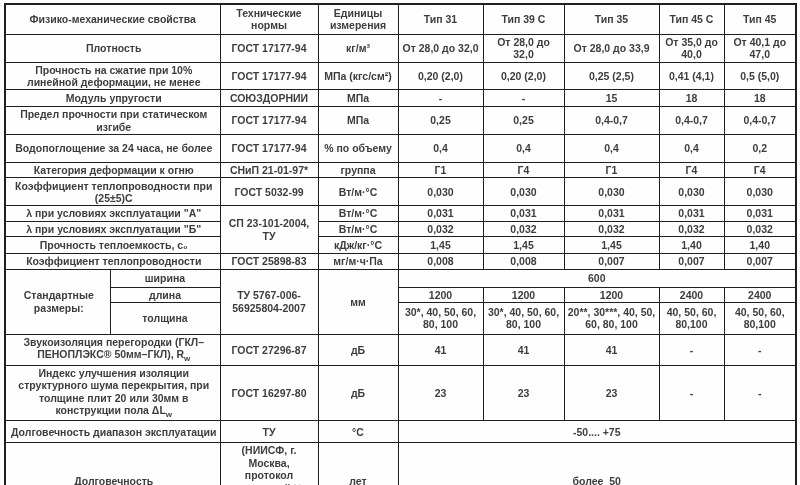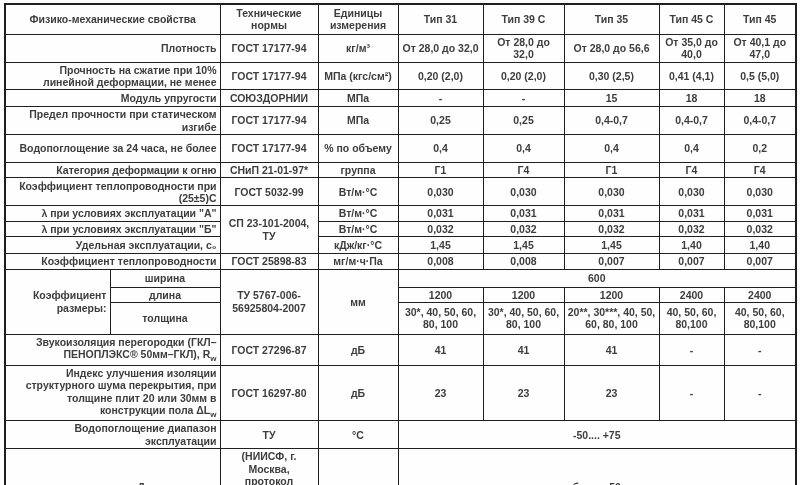--- a/index.html
+++ b/index.html
@@ -3,21 +3,21 @@
 <meta charset="utf-8">
 <style>
   html,body { margin:0; padding:0; background:#fdfdfd; width:800px; height:485px;
               font-family:"Liberation Sans", sans-serif; }
   table { border-collapse:collapse; table-layout:fixed; width:791px; margin:3px 0 0 4px;
           border:2px solid #1f1f1f; }
   th,td { border:1px solid #1f1f1f; font-size:10.5px; font-weight:bold; color:#3d3d3d;
           line-height:1.18; padding:1px 3px; vertical-align:middle; overflow:hidden;
           background:#fefefe; }
   th { text-align:center; }
-  td.prop { text-align:right; padding-left:5px; }
+  td.prop { text-align:center; padding-left:5px; }
   td.c { text-align:center; }
   sub { font-size:8px; }
   
   .r-header{height:30px} .r-density{height:28px} .r-strength{height:27px}
   .r-elastic{height:17px} .r-bending{height:25px} .r-water{height:28px}
   .r-fire{height:15px} .r-thermal{height:28px} .r-lambda-a{height:15px}
   .r-lambda-b{height:15px} .r-heat{height:17px} .r-vapor{height:15px}
   .r-size-width{height:18px} .r-size-length{height:14px} .r-size-thickness{height:32px}
   .r-sound{height:23px} .r-impact{height:43px} .r-temp{height:22px} .r-durability{height:54px}
 </style>
@@ -48,32 +48,32 @@
     <th>Тип 45 С</th>
     <th>Тип 45</th>
   </tr>
 
   <tr class="r-density">
     <td colspan="2" class="prop">Плотность</td>
     <td class="c">ГОСТ 17177-94</td>
     <td class="c">кг/м³</td>
     <td class="c">От 28,0 до 32,0</td>
     <td class="c">От 28,0 до 32,0</td>
-    <td class="c">От 28,0 до 56,6</td>
+    <td class="c">От 28,0 до 33,9</td>
     <td class="c">От 35,0 до 40,0</td>
     <td class="c">От 40,1 до 47,0</td>
   </tr>
 
   <tr class="r-strength">
     <td colspan="2" class="prop">Прочность на сжатие при 10% линейной деформации, не менее</td>
     <td class="c">ГОСТ 17177-94</td>
     <td class="c">МПа (кгс/см²)</td>
     <td class="c">0,20 (2,0)</td>
     <td class="c">0,20 (2,0)</td>
-    <td class="c">0,30 (2,5)</td>
+    <td class="c">0,25 (2,5)</td>
     <td class="c">0,41 (4,1)</td>
     <td class="c">0,5 (5,0)</td>
   </tr>
 
   <tr class="r-elastic">
     <td colspan="2" class="prop">Модуль упругости</td>
     <td class="c">СОЮЗДОРНИИ</td>
     <td class="c">МПа</td>
     <td class="c">-</td>
     <td class="c">-</td>
@@ -141,42 +141,42 @@
     <td colspan="2" class="prop">λ при условиях эксплуатации "Б"</td>
     <td class="c">Вт/м·°С</td>
     <td class="c">0,032</td>
     <td class="c">0,032</td>
     <td class="c">0,032</td>
     <td class="c">0,032</td>
     <td class="c">0,032</td>
   </tr>
 
   <tr class="r-heat">
-    <td colspan="2" class="prop">Удельная эксплуатации, с₀</td>
+    <td colspan="2" class="prop">Прочность теплоемкость, с₀</td>
     <td class="c">кДж/кг·°С</td>
     <td class="c">1,45</td>
     <td class="c">1,45</td>
     <td class="c">1,45</td>
     <td class="c">1,40</td>
     <td class="c">1,40</td>
   </tr>
 
   <tr class="r-vapor">
     <td colspan="2" class="prop">Коэффициент теплопроводности</td>
     <td class="c">ГОСТ 25898-83</td>
     <td class="c">мг/м·ч·Па</td>
     <td class="c">0,008</td>
     <td class="c">0,008</td>
     <td class="c">0,007</td>
     <td class="c">0,007</td>
     <td class="c">0,007</td>
   </tr>
 
   <tr class="r-size-width">
-    <td rowspan="3" class="prop">Коэффициент размеры:</td>
+    <td rowspan="3" class="prop">Стандартные размеры:</td>
     <td class="c">ширина</td>
     <td rowspan="3" class="c">ТУ 5767-006-56925804-2007</td>
     <td rowspan="3" class="c">мм</td>
     <td colspan="5" class="c">600</td>
   </tr>
 
   <tr class="r-size-length">
     <td class="c">длина</td>
     <td class="c">1200</td>
     <td class="c">1200</td>
@@ -210,21 +210,21 @@
     <td class="c">ГОСТ 16297-80</td>
     <td class="c">дБ</td>
     <td class="c">23</td>
     <td class="c">23</td>
     <td class="c">23</td>
     <td class="c">-</td>
     <td class="c">-</td>
   </tr>
 
   <tr class="r-temp">
-    <td colspan="2" class="prop">Водопоглощение диапазон эксплуатации</td>
+    <td colspan="2" class="prop">Долговечность диапазон эксплуатации</td>
     <td class="c">ТУ</td>
     <td class="c">°С</td>
     <td colspan="5" class="c">-50.... +75</td>
   </tr>
 
   <tr class="r-durability">
     <td colspan="2" class="prop">Долговечность</td>
     <td class="c">(НИИСФ, г. Москва, протокол испытаний № 132-1 от 29 октября 2001)</td>
     <td class="c">лет</td>
     <td colspan="5" class="c">более&nbsp; 50</td>

